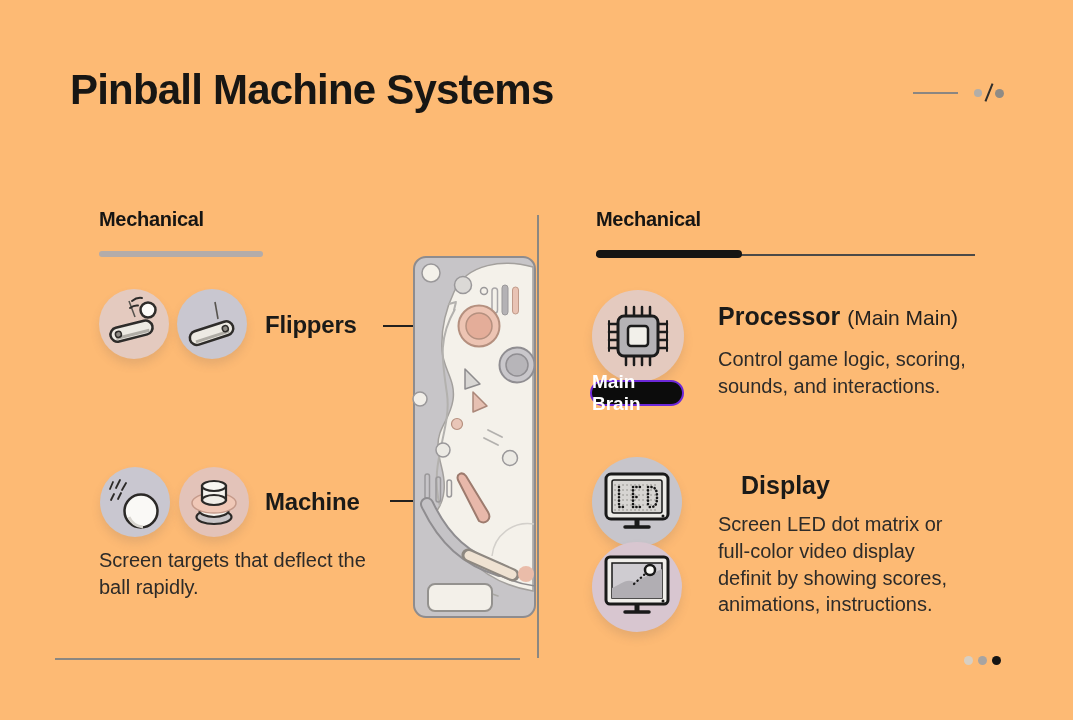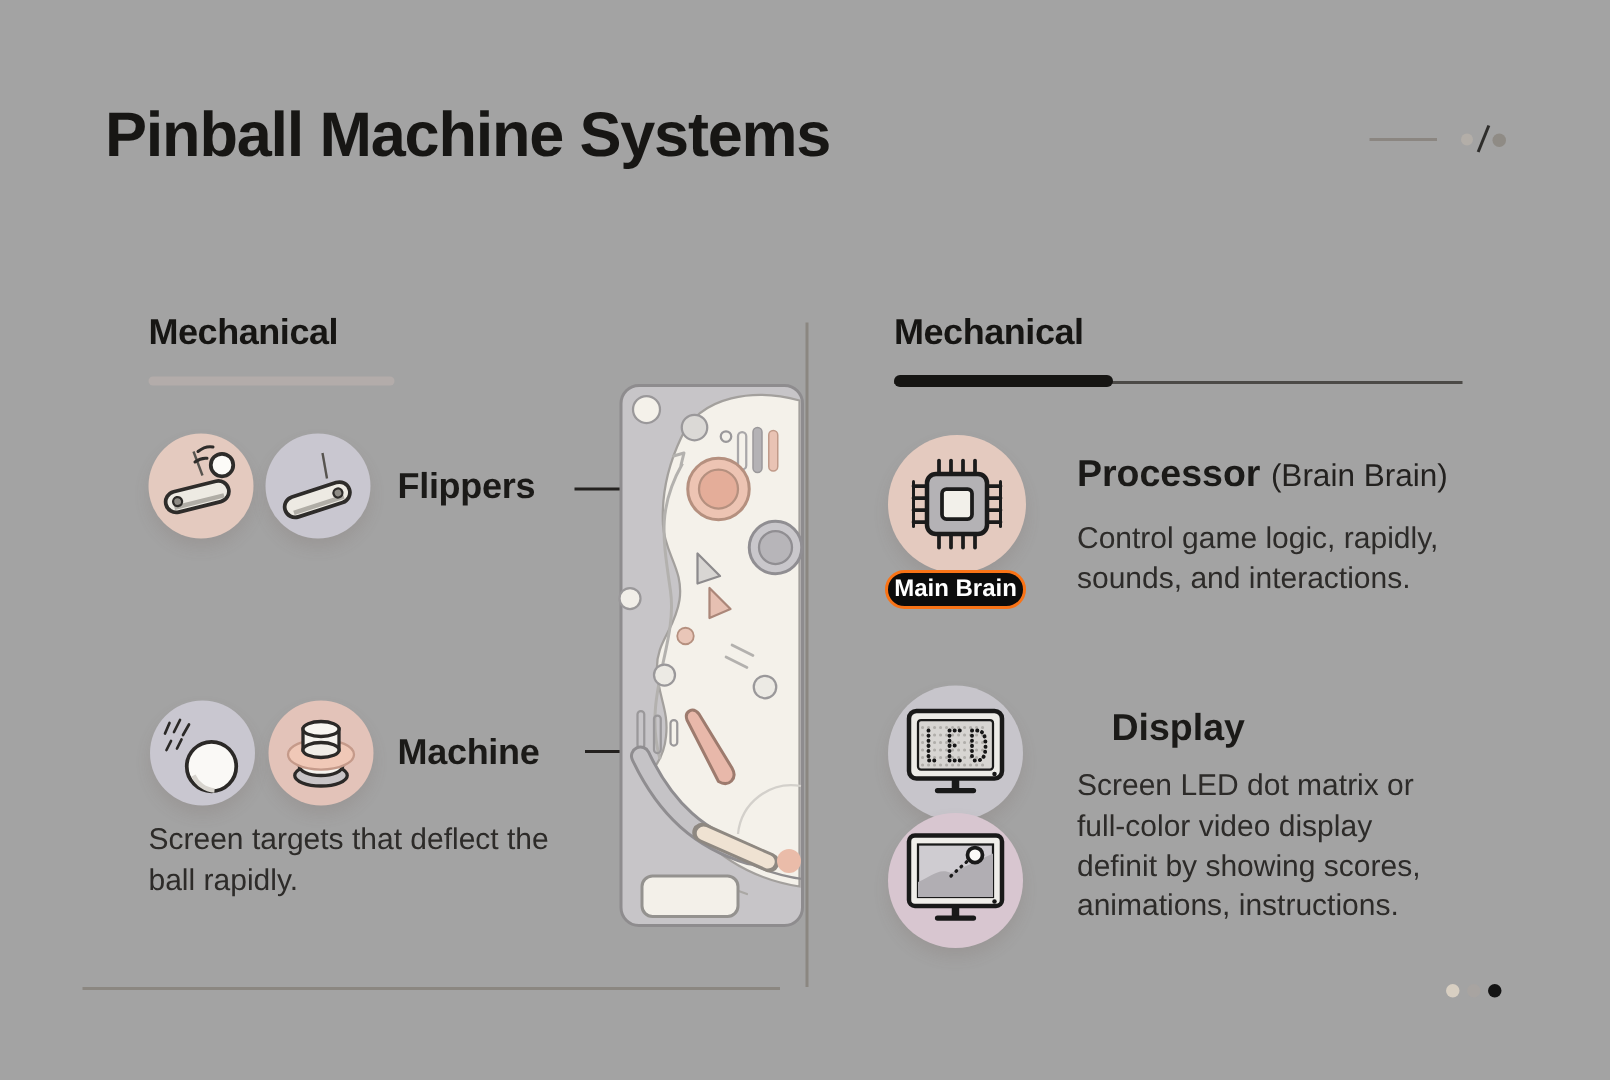--- a/index.html
+++ b/index.html
@@ -1,31 +1,31 @@
 <!DOCTYPE html>
 <html><head>
 <meta charset="utf-8">
 <style>
   * { margin:0; padding:0; box-sizing:border-box; }
   html,body { width:1073px; height:720px; }
   body { font-family:"Liberation Sans", sans-serif; background:#f1efe9; }
-  #canvas { position:relative; width:1073px; height:720px; background:#a3a3a3; overflow:hidden; }
+  #canvas { position:relative; width:1073px; height:720px; background:#fdba74; overflow:hidden; }
 
   .abs { position:absolute; }
 
   
   .title { left:70px; top:66px; font-size:42px; font-weight:700; letter-spacing:-0.8px; color:#171614; }
   .subtitle { left:70px; top:122px; font-size:23px; font-weight:400; color:#2b2a28; }
   .deco-line { left:913px; top:92px; width:45px; height:2px; background:#8b8681; }
   .pager-dot-a { left:974px; top:89px; width:8px; height:8px; border-radius:50%; background:#b3aea8; }
   .pager-slash { left:988px; top:83px; width:2px; height:19px; background:#2e2d2b; transform:rotate(22deg); }
   .pager-dot-b { left:995px; top:89px; width:9px; height:9px; border-radius:50%; background:#8f8b85; }
 
   
-  .sec-heading { font-size:24px; font-weight:700; color:#161513; letter-spacing:-0.3px; }
+  .sec-heading { font-size:20px; font-weight:700; color:#161513; letter-spacing:-0.3px; }
   .mech-heading { left:99px; top:208px; }
   .elec-heading { left:596px; top:208px; }
   .mech-underline { left:99px; top:251px; width:164px; height:6px; border-radius:3px; background:#b3acaa; }
   .elec-underline-thin { left:596px; top:254px; width:379px; height:2px; background:#4c4a47; }
   .elec-underline-thick { left:596px; top:250px; width:146px; height:8px; border-radius:4px; background:#161513; }
 
   
   .circle { border-radius:50%; display:flex; align-items:center; justify-content:center;
             box-shadow:0 6px 10px rgba(110,95,85,0.16); }
   .c70 { width:70px; height:70px; }
@@ -57,22 +57,22 @@
   .para-flippers { left:99px; top:370px; width:300px; }
   .para-bumpers { left:99px; top:547px; width:290px; }
   .para-processor { left:718px; top:346px; width:272px; }
   .para-display { left:718px; top:511px; width:252px; }
 
   .proc-heading { left:718px; top:302px; font-size:25px; font-weight:700; color:#1b1a18; }
   .proc-heading .suffix { font-size:21px; font-weight:400; color:#23211f; }
   .display-heading { left:718px; top:471px; font-size:25px; font-weight:700; color:#1b1a18;margin-left:23px; }
 
   .badge { left:590px; top:380px; width:94px; height:26px; border-radius:13px; background:#0c0c0c;
-           color:#ffffff; font-size:16px; font-weight:700; display:flex; align-items:center;
-           justify-content:center; border:2px solid #f97316; }
+           color:#ffffff; font-size:19px; font-weight:700; display:flex; align-items:center;
+           justify-content:center; border:2px solid #6d28d9; }
 
   
   .machine { left:412px; top:254px; width:126px; height:366px; }
   .divider { left:537px; top:215px; width:2px; height:443px; background:#8b8781; }
   .bottom-line { left:55px; top:658px; width:465px; height:2px; background:#8b8781; }
   .page-dots { left:964px; top:656px; display:flex; gap:5px; }
   .page-dots span { width:9px; height:9px; border-radius:50%; display:block; }
   .pd-1 { background:#d8cfc2; }
   .pd-2 { background:#a8a4a1; }
   .pd-3 { background:#141414; }
@@ -207,22 +207,22 @@
         <line x1="66" y1="50" x2="75" y2="50"></line>
           <line x1="66" y1="58" x2="75" y2="58"></line>
         <line x1="17" y1="31" x2="17" y2="61" stroke-width="2"></line>
         <line x1="75" y1="31" x2="75" y2="61" stroke-width="2"></line>
       </g>
       <rect x="26" y="26" width="40" height="40" rx="6" fill="#b4b2b5" stroke="#1b1b1b" stroke-width="3"></rect>
       <rect x="36" y="36" width="20" height="20" rx="3" fill="#f2f0ea" stroke="#1b1b1b" stroke-width="2.5"></rect>
     </svg>
   </div>
   <div class="abs badge">Main Brain</div>
-  <h3 class="abs proc-heading"><span>Processor</span> <span class="suffix">(Brain Brain)</span></h3>
-  <p class="abs para para-processor">Control game logic, rapidly, sounds, and interactions.</p>
+  <h3 class="abs proc-heading"><span>Processor</span> <span class="suffix">(Main Main)</span></h3>
+  <p class="abs para para-processor">Control game logic, scoring, sounds, and interactions.</p>
 
   <div class="abs circle c90 bg-gray ic-led">
     <svg width="90" height="90" viewBox="0 0 90 90">
       <rect x="14" y="17" width="62" height="45" rx="5" fill="#ecebe7" stroke="#191919" stroke-width="3"></rect>
       <rect x="20" y="23" width="50" height="33" rx="2" fill="#d7d5d2" stroke="#191919" stroke-width="1.5"></rect>
       <g stroke="#b0aeaa" stroke-width="2" stroke-linecap="round" stroke-dasharray="0.1 3.9">
         <line x1="23" y1="28" x2="67" y2="28"></line>
           <line x1="23" y1="33" x2="67" y2="33"></line>
         <line x1="23" y1="38" x2="67" y2="38"></line>
           <line x1="23" y1="43" x2="67" y2="43"></line>

